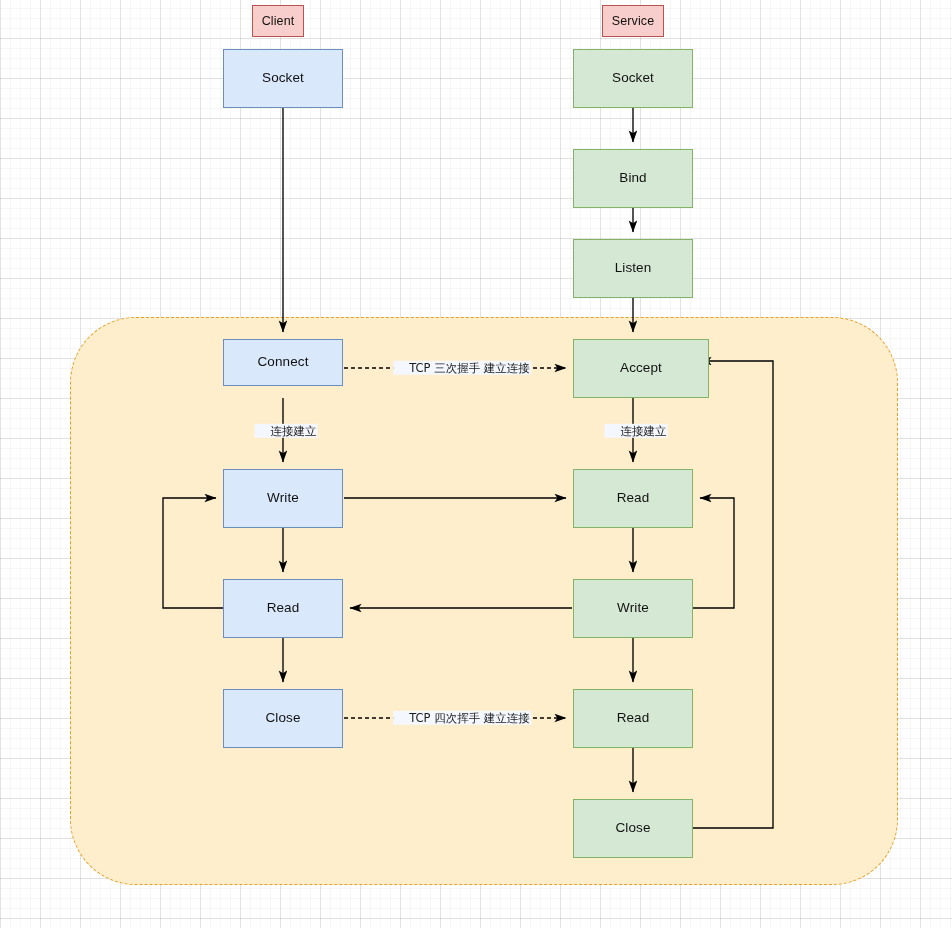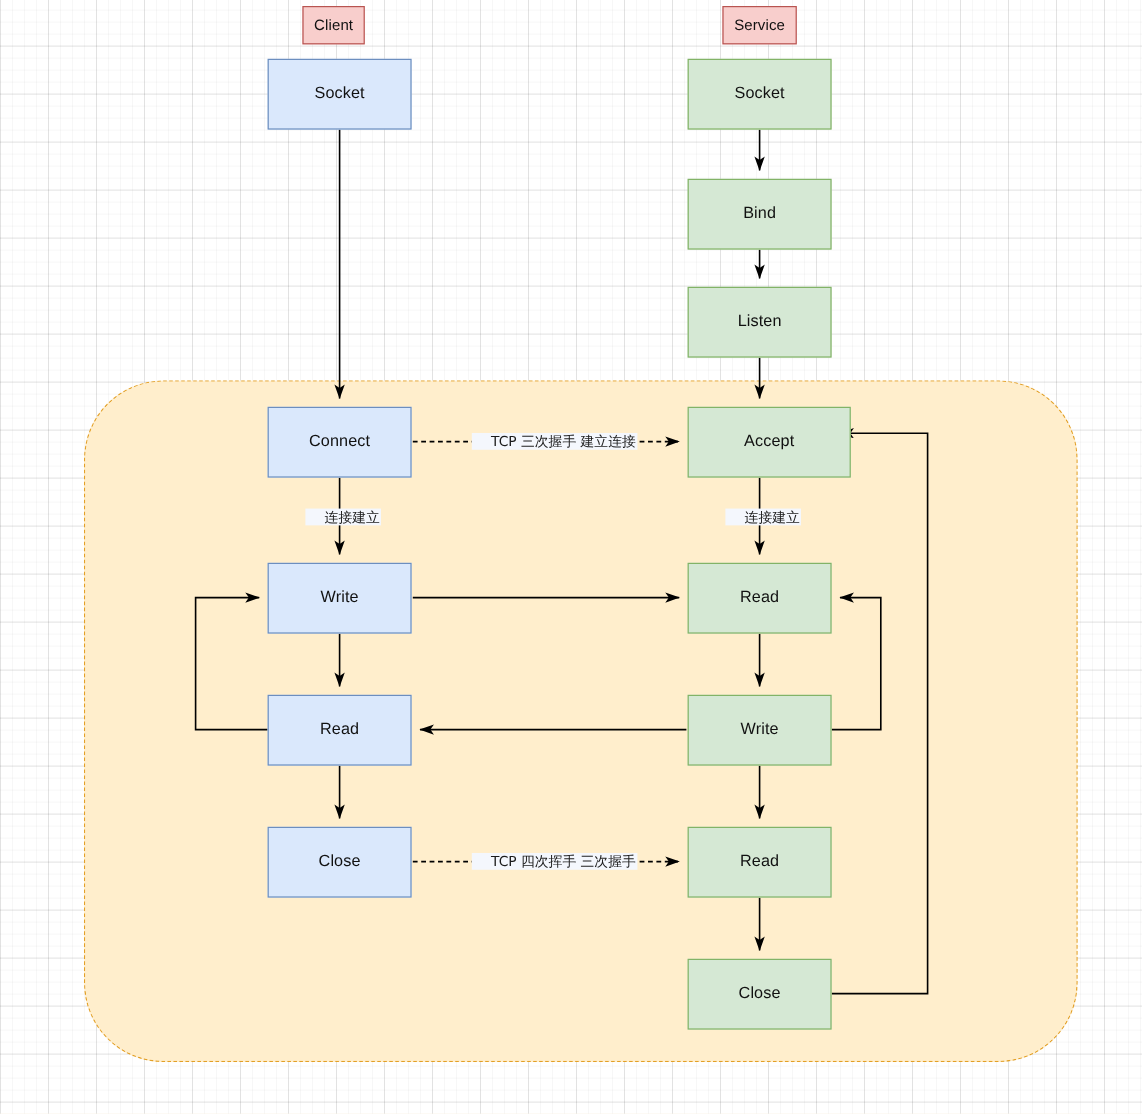--- a/index.html
+++ b/index.html
@@ -95,32 +95,32 @@
       <path d="M693,608 L734,608 L734,498 L700,498" marker-end="url(#arrow)"></path>
 
       <path d="M693,828 L773,828 L773,361 L700,361" marker-end="url(#arrow)"></path>
     </g>
   </svg>
 
   <div class="node tag" style="left:252px;top:5px;width:52px;height:32px;">Client</div>
   <div class="node tag" style="left:602px;top:5px;width:62px;height:32px;">Service</div>
 
   <div class="node client" style="left:223px;top:49px;width:120px;height:59px;">Socket</div>
-  <div class="node client" style="left:223px;top:339px;width:120px;height:59px;">Connect</div>
+  <div class="node client" style="left:223px;top:339px;width:120px;height:47px;">Connect</div>
   <div class="node client" style="left:223px;top:469px;width:120px;height:59px;">Write</div>
   <div class="node client" style="left:223px;top:579px;width:120px;height:59px;">Read</div>
   <div class="node client" style="left:223px;top:689px;width:120px;height:59px;">Close</div>
 
   <div class="node server" style="left:573px;top:49px;width:120px;height:59px;">Socket</div>
   <div class="node server" style="left:573px;top:239px;width:120px;height:59px;">Listen</div>
   <div class="node server" style="left:573px;top:149px;width:120px;height:59px;">Bind</div>
   <div class="node server" style="left:573px;top:339px;width:136px;height:59px;">Accept</div>
   <div class="node server" style="left:573px;top:469px;width:120px;height:59px;">Read</div>
   <div class="node server" style="left:573px;top:579px;width:120px;height:59px;">Write</div>
   <div class="node server" style="left:573px;top:689px;width:120px;height:59px;">Read</div>
   <div class="node server" style="left:573px;top:799px;width:120px;height:59px;">Close</div>
 
   <div class="edge-label zh" style="left:462px;top:368px;">TCP 三次握手 建立连接</div>
-  <div class="edge-label zh" style="left:462px;top:718px;">TCP 四次挥手 三次握手</div>
+  <div class="edge-label zh" style="left:462px;top:718px;">TCP 四次挥手 建立连接</div>
   <div class="edge-label zh" style="left:286px;top:431px;">连接建立</div>
   <div class="edge-label zh" style="left:636px;top:431px;">连接建立</div>
 
 </div>
 
 </body></html>

